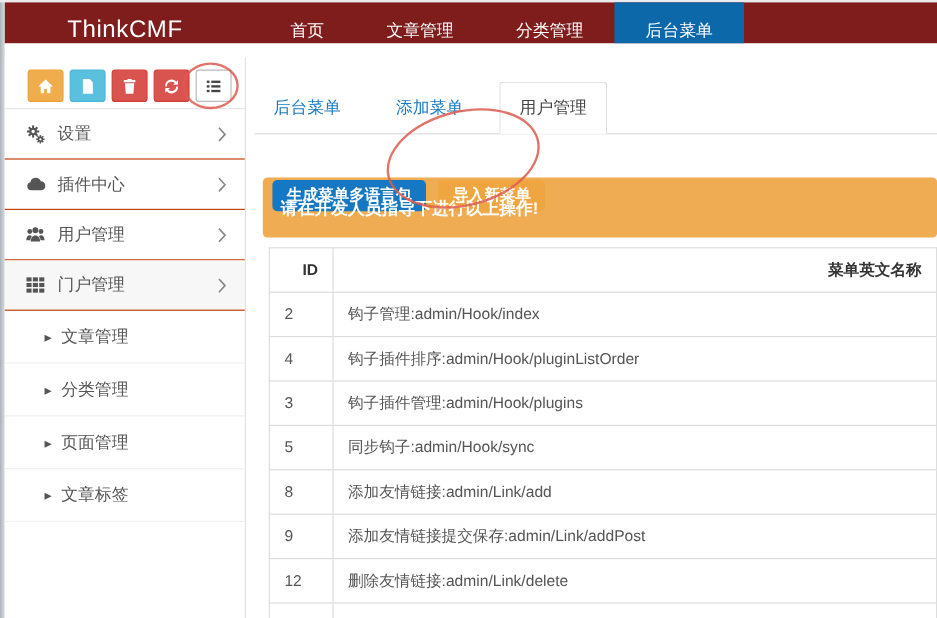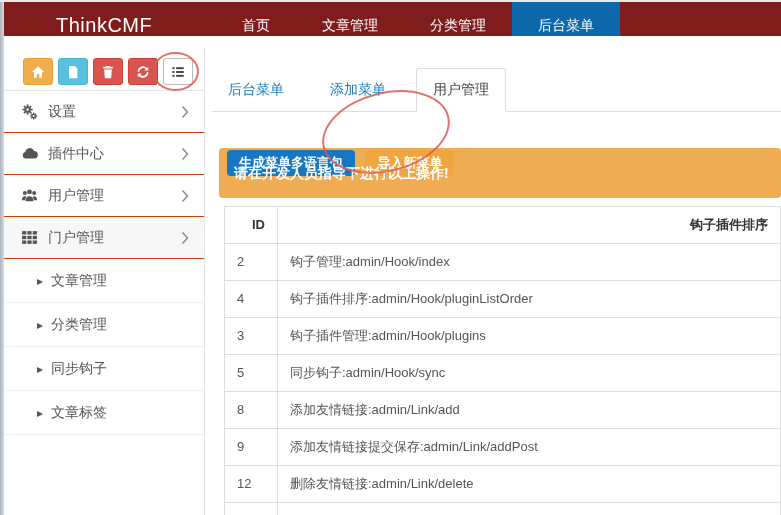--- a/index.html
+++ b/index.html
@@ -221,21 +221,21 @@
   <div class="sub-item">
     <span class="tri">▸</span>
     <span>文章管理</span>
   </div>
   <div class="sub-item">
     <span class="tri">▸</span>
     <span>分类管理</span>
   </div>
   <div class="sub-item">
     <span class="tri">▸</span>
-    <span>同步钩子</span>
+    <span>页面管理</span>
   </div>
   <div class="sub-item">
     <span class="tri">▸</span>
     <span>文章标签</span>
   </div>
 </div>
 
 <div class="main">
   <div class="tabbar">
     <div class="tab">后台菜单</div>
@@ -247,21 +247,21 @@
     <span class="btn btn-blue">生成菜单多语言包</span>
     <span class="btn btn-orange">导入新菜单</span>
   </div>
 
   <div class="alert">请在开发人员指导下进行以上操作!</div>
 
   <table class="menu-table">
     <thead>
       <tr>
         <th class="col-id">ID</th>
-        <th>钩子插件排序</th>
+        <th>菜单英文名称</th>
       </tr>
     </thead>
     <tbody>
       <tr>
         <td>2</td>
         <td>钩子管理:admin/Hook/index</td>
       </tr>
       <tr>
         <td>4</td>
         <td>钩子插件排序:admin/Hook/pluginListOrder</td>

